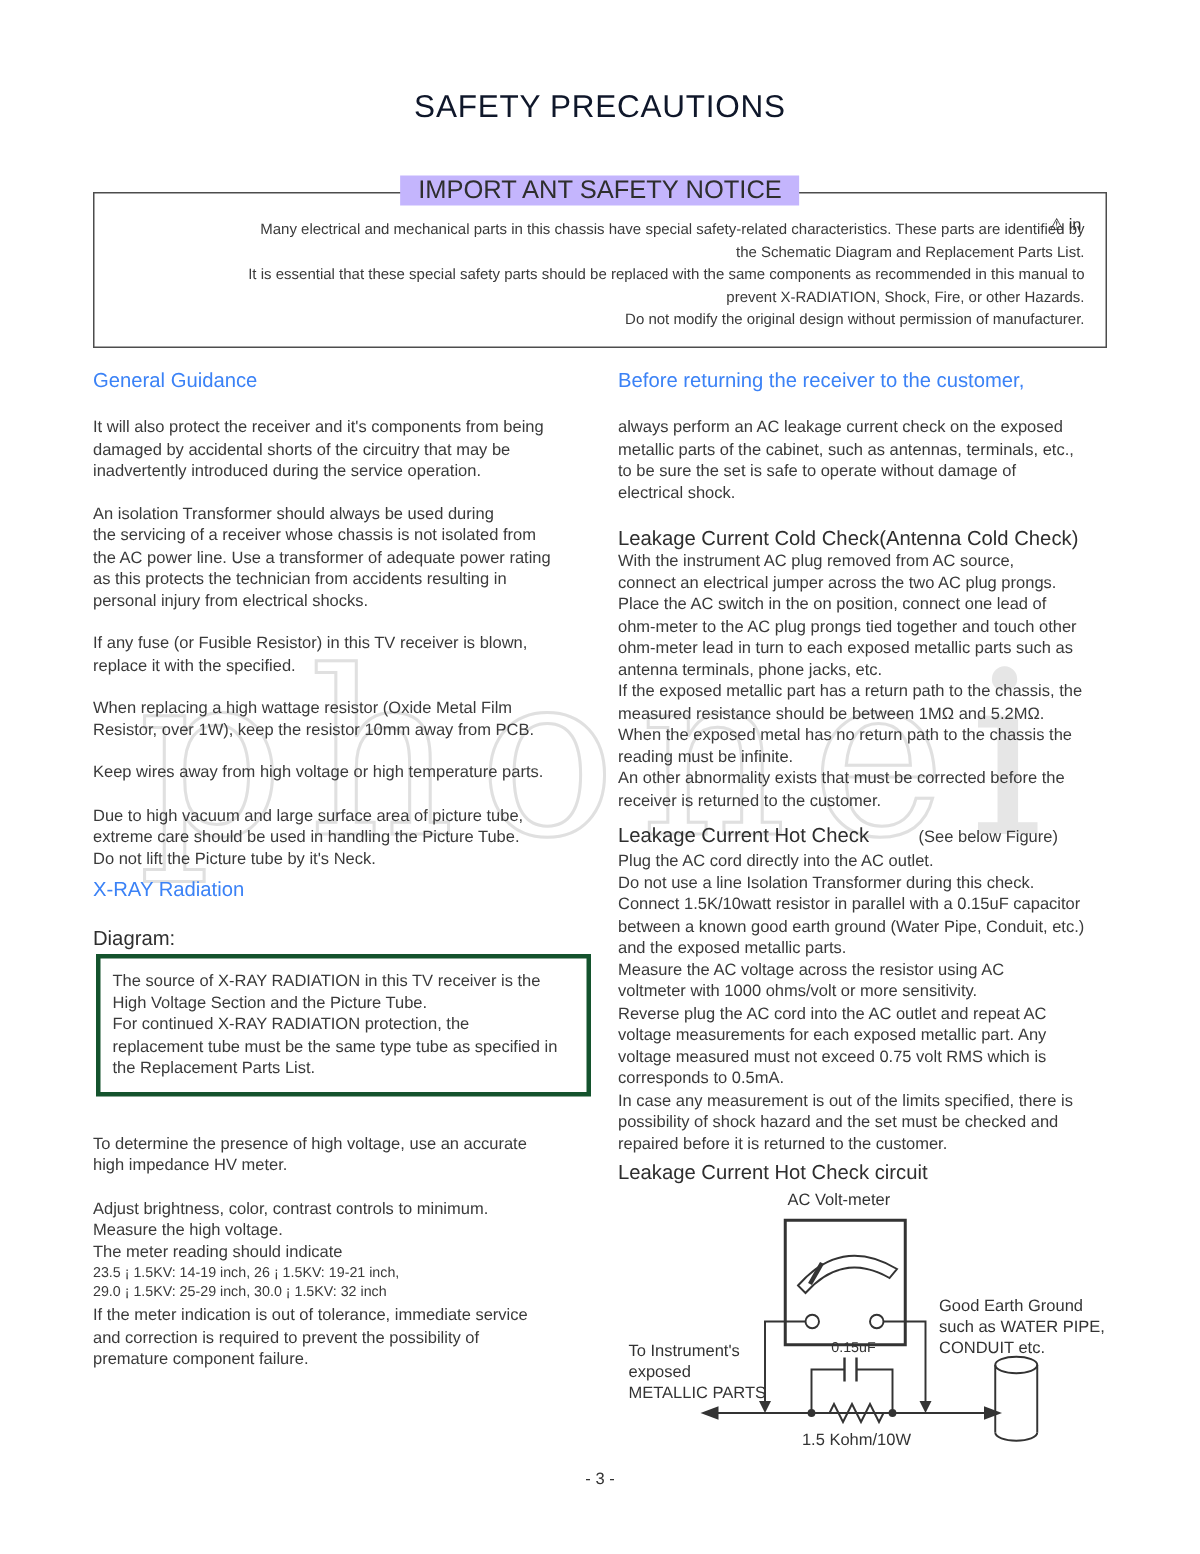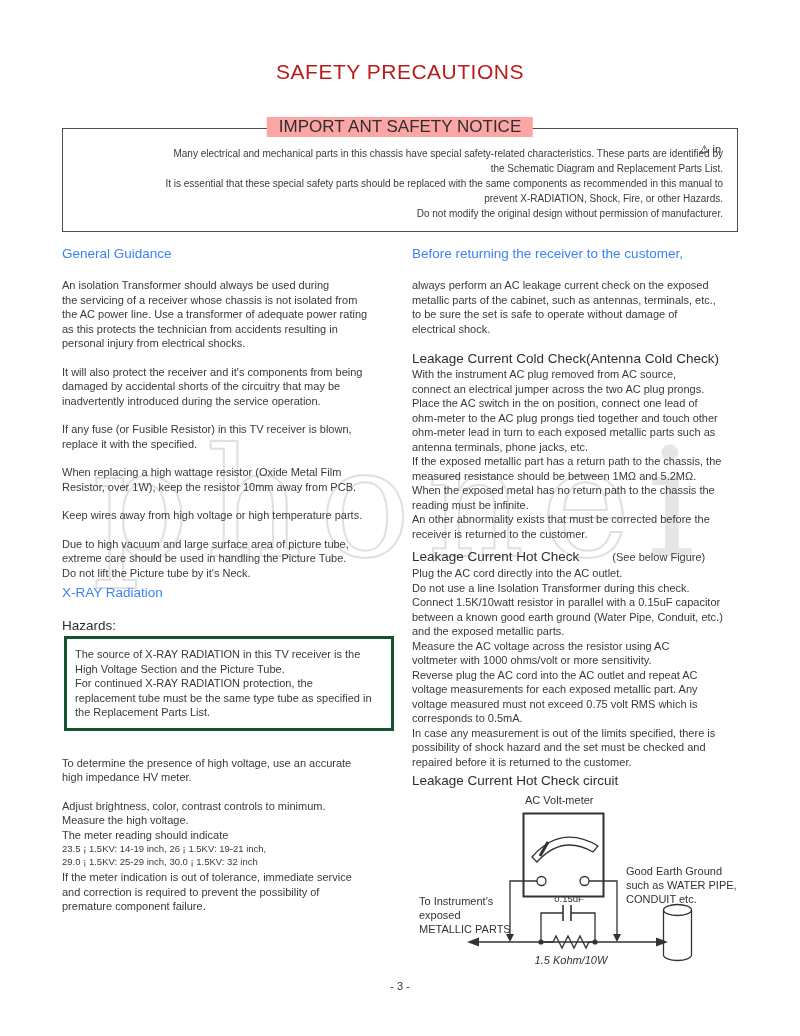--- a/index.html
+++ b/index.html
@@ -6,25 +6,25 @@
   #page{position:relative;width:800px;height:1036px;background:#ffffff;overflow:hidden;
         font-family:"Liberation Sans",sans-serif;color:#3a3a3a;}
   
   #watermark{position:absolute;left:92px;top:428px;font-family:"DejaVu Serif",serif;
              font-size:152px;letter-spacing:16px;line-height:1;color:transparent;
              -webkit-text-stroke:2px #e0e0e0;user-select:none;z-index:0;white-space:nowrap;}
   #watermark .wm-tail{color:#e6e6e6;-webkit-text-stroke:0px transparent;}
   .layer{position:absolute;z-index:1;}
   
   #doc-title{left:0;top:60px;width:800px;text-align:center;font-size:21px;
-             letter-spacing:0.5px;color:#b91c1c;}
+             letter-spacing:0.5px;color:#0f172a;}
   
   #notice-box{left:62px;top:128px;width:674px;height:102px;border:1px solid #4d4d4d;background:transparent;}
   #notice-title{position:absolute;left:50%;top:-12px;transform:translateX(-50%);
-                background:#fca5a5;padding:0 12px;font-size:17px;color:#2e2e2e;white-space:nowrap;}
+                background:#c4b5fd;padding:0 12px;font-size:17px;color:#2e2e2e;white-space:nowrap;}
   #notice-body{padding:17px 14px 0 12px;font-size:10px;line-height:15px;white-space:pre-line;text-align:right;}
   #notice-mark{position:absolute;right:16px;top:14px;font-size:11px;color:#2e2e2e;}
   
   .col{font-size:11px;line-height:14.5px;}
   #col-left{left:62px;top:245px;width:332px;}
   #col-right{left:412px;top:245px;width:345px;}
   .h-section{font-size:13.5px;line-height:17px;color:#3b82f6;margin:0 0 16px 0;font-weight:400;}
   .h-sub{font-size:13.5px;line-height:17px;color:#2e2e2e;margin:0;font-weight:400;}
   .col p{margin:0 0 14px 0;white-space:pre-line;}
   p.mb0{margin-bottom:0;}
@@ -39,21 +39,21 @@
   .mt3{margin-top:3px;}
   #hot-note{font-size:11px;color:#3a3a3a;margin-left:33px;}
   
   #diagram{left:405px;top:788px;width:395px;height:200px;}
   #diagram svg{position:absolute;left:0;top:0;}
   .dlabel{position:absolute;font-size:11px;line-height:14px;white-space:pre-line;color:#333;}
   #label-voltmeter{left:120px;top:5px;}
   #label-instrument{left:14px;top:106px;}
   #label-ground{left:221px;top:76px;}
   #label-capacitor{left:136px;top:104px;width:56px;text-align:center;font-size:9.5px;}
-  #label-resistor{left:120px;top:165px;width:92px;text-align:center;font-style:italic;}
+  #label-resistor{left:120px;top:165px;width:92px;text-align:center;}
   
   #page-number{left:0;top:980px;width:800px;text-align:center;font-size:11px;color:#333;}
 </style>
 </head>
 <body>
 
 <div id="page">
 
   <div id="watermark"><span>phone</span><span class="wm-tail">i</span></div>
 
@@ -64,38 +64,38 @@
     <div id="notice-mark">⚠ in</div>
     <div id="notice-body">Many electrical and mechanical parts in this chassis have special safety-related characteristics. These parts are identified by
 the Schematic Diagram and Replacement Parts List.
 It is essential that these special safety parts should be replaced with the same components as recommended in this manual to
 prevent X-RADIATION, Shock, Fire, or other Hazards.
 Do not modify the original design without permission of manufacturer.</div>
   </div>
 
   <div id="col-left" class="layer col">
     <div class="h-section">General Guidance</div>
+    <p>It will also protect the receiver and it's components from being
+damaged by accidental shorts of the circuitry that may be
+inadvertently introduced during the service operation.</p>
     <p>An isolation Transformer should always be used during
 the servicing of a receiver whose chassis is not isolated from
 the AC power line. Use a transformer of adequate power rating
 as this protects the technician from accidents resulting in
 personal injury from electrical shocks.</p>
-    <p>It will also protect the receiver and it's components from being
-damaged by accidental shorts of the circuitry that may be
-inadvertently introduced during the service operation.</p>
     <p>If any fuse (or Fusible Resistor) in this TV receiver is blown,
 replace it with the specified.</p>
     <p>When replacing a high wattage resistor (Oxide Metal Film
 Resistor, over 1W), keep the resistor 10mm away from PCB.</p>
     <p>Keep wires away from high voltage or high temperature parts.</p>
     <p class="mb4">Due to high vacuum and large surface area of picture tube,
 extreme care should be used in handling the Picture Tube.
 Do not lift the Picture tube by it's Neck.</p>
     <div class="h-section" id="xray-heading">X-RAY Radiation</div>
-    <div class="h-sub" id="warning-label">Hazards:</div>
+    <div class="h-sub" id="warning-label">Diagram:</div>
     <div id="warning-box">The source of X-RAY RADIATION in this TV receiver is the
 High Voltage Section and the Picture Tube.
 For continued X-RAY RADIATION protection, the
 replacement tube must be the same type tube as specified in
 the Replacement Parts List.</div>
     <p>To determine the presence of high voltage, use an accurate
 high impedance HV meter.</p>
     <p class="mb0">Adjust brightness, color, contrast controls to minimum.
 Measure the high voltage.
 The meter reading should indicate</p>

